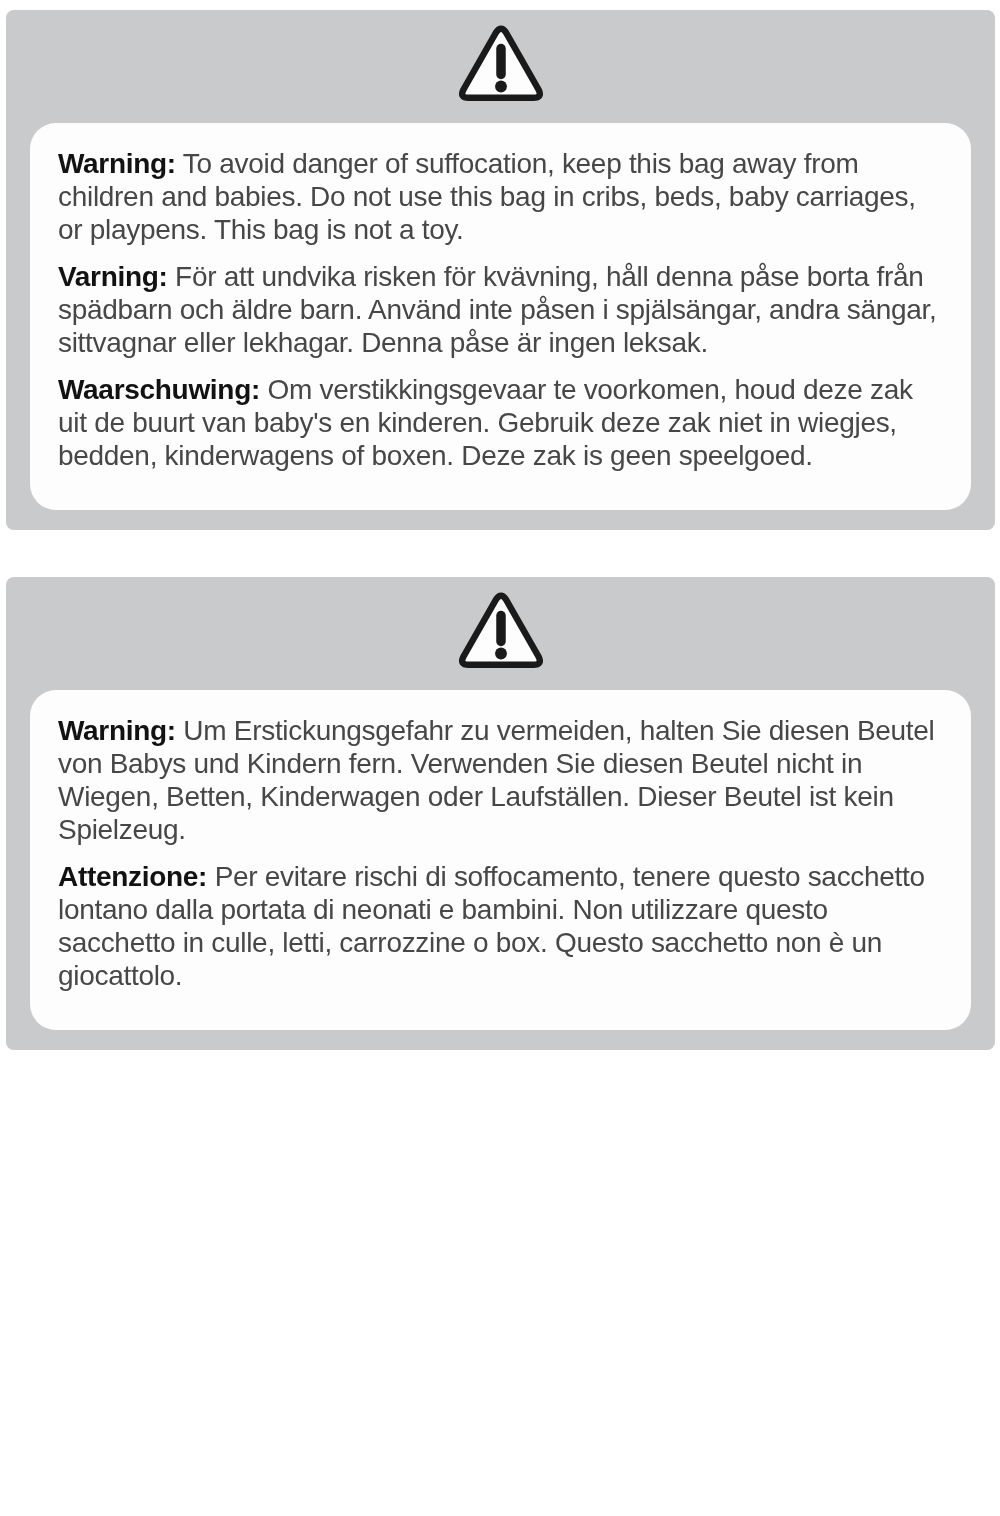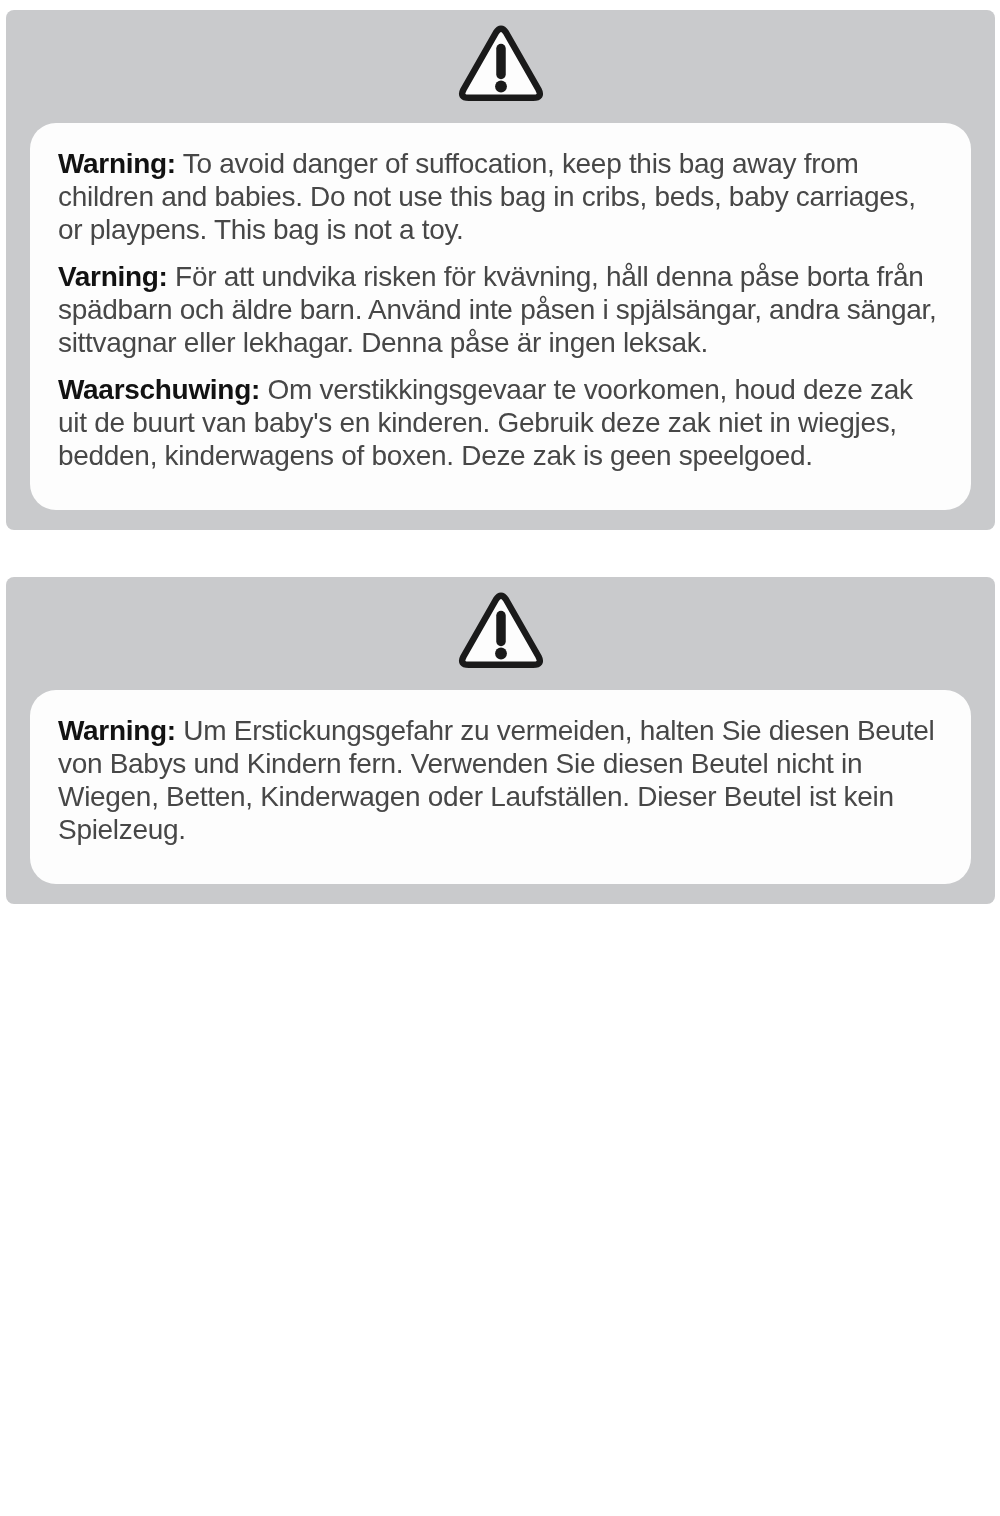--- a/index.html
+++ b/index.html
@@ -77,16 +77,17 @@
       <span>
         <svg width="86" height="82" viewBox="0 0 86 82" aria-hidden="true">
           <path d="M38 8.5 Q43 0.8 48 8.5 L80.5 65.5 Q84.8 73.8 75.2 73.8 L10.8 73.8 Q1.2 73.8 5.5 65.5 Z" fill="#fdfdfd" stroke="#1a1a1a" stroke-width="6.5" stroke-linejoin="round"></path>
           <path d="M43 24.5 L43 50.5" stroke="#1a1a1a" stroke-width="9.5" stroke-linecap="round"></path>
           <circle cx="43" cy="62.5" r="5.9" fill="#1a1a1a"></circle>
         </svg>
       </span>
     </div>
     <div class="card">
       <p class="warning"><b>Warning:</b> <span>Um Erstickungsgefahr zu vermeiden, halten Sie diesen Beutel von Babys und Kindern fern. Verwenden Sie diesen Beutel nicht in Wiegen, Betten, Kinderwagen oder Laufställen. Dieser Beutel ist kein Spielzeug.</span></p>
+      <p class="warning"><b>Attenzione:</b> <span>Per evitare rischi di soffocamento, tenere questo sacchetto lontano dalla portata di neonati e bambini. Non utilizzare questo sacchetto in culle, letti, carrozzine o box. Questo sacchetto non è un giocattolo.</span></p>
     </div>
   </section>
 
 </div>
 
 </body></html>

